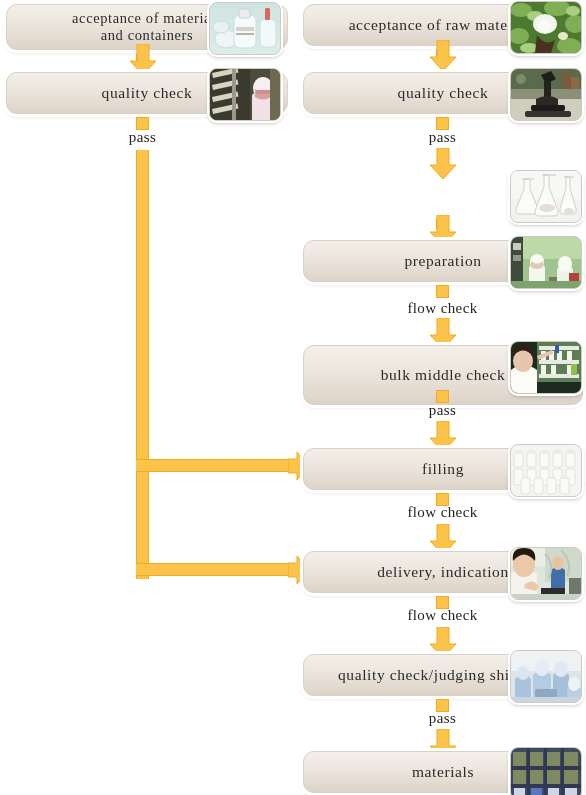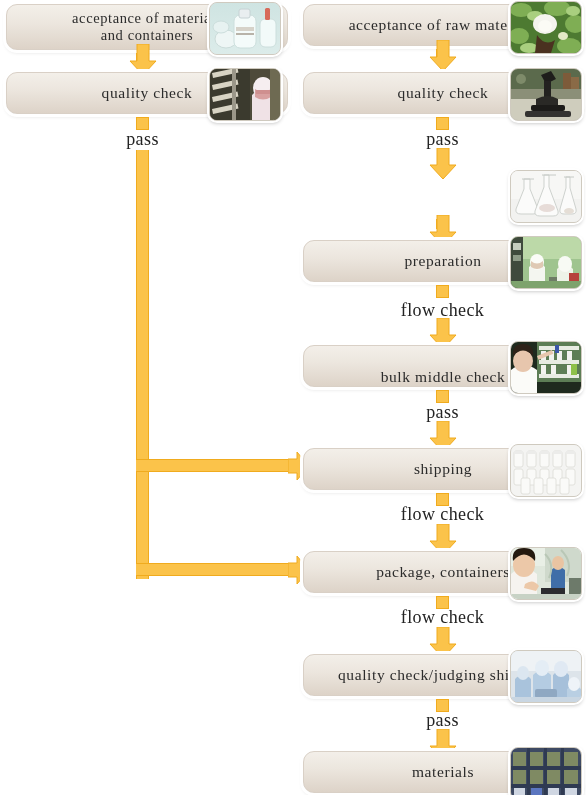--- a/index.html
+++ b/index.html
@@ -60,21 +60,21 @@
     box-sizing:border-box;
   }
   .arrow{
     position:absolute;
     width:30px;
   }
   .arrow svg{display:block;}
 
   .lbl{
     position:absolute;
-    font-size:18px;
+    font-size:15px;
     color:#232323;
     letter-spacing:0.4px;
     white-space:nowrap;
     text-align:center;
   }
 
   
   .vline{
     position:absolute;
     width:13px;
@@ -279,21 +279,21 @@
   </div>
 
   <div class="stub" style="left:436px;top:285px;height:13px;"></div>
   <div class="lbl" style="left:390px;top:300px;width:105px;">flow check</div>
   <div class="arrow" style="left:428px;top:318px;">
     <svg width="30" height="32" viewBox="0 0 30 32">
       <polygon points="9,0 21,0 21,17 28,17 15,31 2,17 9,17" fill="#fbc34a" stroke="#f0ab1e" stroke-width="1"></polygon>
     </svg>
   </div>
 
-  <div class="box" style="left:303px;top:345px;width:280px;height:42px;align-items:flex-end;">
+  <div class="box" style="left:303px;top:345px;width:280px;height:60px;">
     <span class="label">bulk middle check</span>
   </div>
   <div class="thumb" style="left:510px;top:341px;">
     <svg viewBox="0 0 70 51" preserveAspectRatio="none">
       <rect width="70" height="51" fill="#1f2a1e"></rect>
       <rect x="26" y="0" width="44" height="40" fill="#5d7d55"></rect>
       <g fill="#e8ebe2">
         <rect x="28" y="4" width="40" height="4"></rect>
           <rect x="28" y="18" width="40" height="4"></rect>
         <rect x="28" y="32" width="40" height="4"></rect>
@@ -318,21 +318,21 @@
 
   <div class="stub" style="left:436px;top:390px;height:13px;"></div>
   <div class="lbl" style="left:400px;top:402px;width:85px;">pass</div>
   <div class="arrow" style="left:428px;top:421px;">
     <svg width="30" height="32" viewBox="0 0 30 32">
       <polygon points="9,0 21,0 21,17 28,17 15,31 2,17 9,17" fill="#fbc34a" stroke="#f0ab1e" stroke-width="1"></polygon>
     </svg>
   </div>
 
   <div class="box" style="left:303px;top:448px;width:280px;height:42px;">
-    <span class="label">shipping</span>
+    <span class="label">filling</span>
   </div>
   <div class="thumb" style="left:510px;top:444px;">
     <svg viewBox="0 0 70 51" preserveAspectRatio="none">
       <rect width="70" height="51" fill="#f4f4f2"></rect>
       <g fill="#fafaf8" stroke="#dcdcd6" stroke-width="0.8">
         <rect x="3" y="6" width="9" height="16" rx="2"></rect>
           <rect x="16" y="6" width="9" height="16" rx="2"></rect>
         <rect x="29" y="6" width="9" height="16" rx="2"></rect>
           <rect x="42" y="6" width="9" height="16" rx="2"></rect>
         <rect x="55" y="6" width="9" height="16" rx="2"></rect>
@@ -358,21 +358,21 @@
 
   <div class="stub" style="left:436px;top:493px;height:13px;"></div>
   <div class="lbl" style="left:390px;top:504px;width:105px;">flow check</div>
   <div class="arrow" style="left:428px;top:524px;">
     <svg width="30" height="32" viewBox="0 0 30 32">
       <polygon points="9,0 21,0 21,17 28,17 15,31 2,17 9,17" fill="#fbc34a" stroke="#f0ab1e" stroke-width="1"></polygon>
     </svg>
   </div>
 
   <div class="box" style="left:303px;top:551px;width:280px;height:42px;">
-    <span class="label">package, containers</span>
+    <span class="label">delivery, indication</span>
   </div>
   <div class="thumb" style="left:510px;top:547px;">
     <svg viewBox="0 0 70 51" preserveAspectRatio="none">
       <rect width="70" height="51" fill="#dfe7dc"></rect>
       <rect x="0" y="0" width="70" height="18" fill="#e9efe6"></rect>
       <rect x="34" y="0" width="36" height="34" fill="#cfd9cc"></rect>
       <path d="M0 51 L0 26 Q12 14 26 26 L26 51 Z" fill="#f6f3ef"></path>
       <ellipse cx="13" cy="17" rx="11" ry="12" fill="#ecc8a8"></ellipse>
       <path d="M2 13 q11 -13 22 0 q2 -13 -11 -13 q-13 0 -11 13 z" fill="#24190f"></path>
       <path d="M14 36 q8 -6 14 2 l-3 5 -12 -3 z" fill="#ecc8a8"></path>

